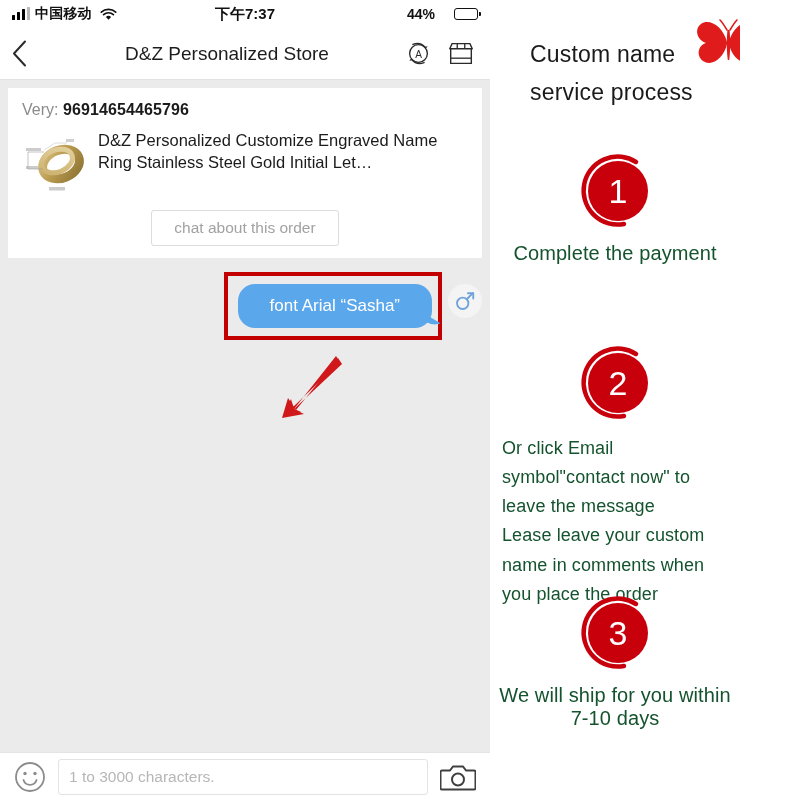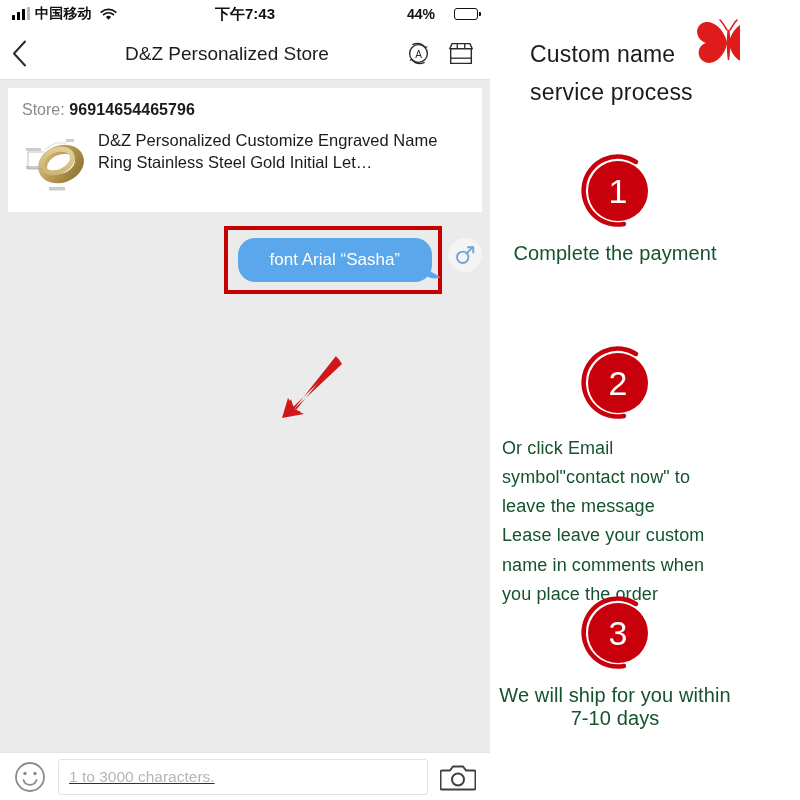--- a/index.html
+++ b/index.html
@@ -292,21 +292,20 @@
     height: 36px;
     border: 1px solid #e3e3e3;
     border-radius: 3px;
     background: #fff;
     font-size: 15.5px;
     color: #303030;
     padding: 0 10px;
     box-sizing: border-box;
     font-family: "Liberation Sans", sans-serif;
     outline: none;
-    text-decoration: underline;
   }
   .msg-input::placeholder { color: #b6b6b6; }
   .camera { cursor: pointer; display:flex; }
 
   
   .process-panel {
     position: relative;
     flex: 1;
     height: 800px;
     background: #ffffff;
@@ -387,21 +386,21 @@
         </span>
         <span class="carrier">中国移动</span>
         <span class="wifi-icon">
           <svg width="17" height="13" viewBox="0 0 17 13">
             <path d="M8.5 11.8 L5.9 8.9 a4 4 0 0 1 5.2 0 Z" fill="#111"></path>
             <path d="M3.6 6.6 a7.4 7.4 0 0 1 9.8 0" stroke="#111" stroke-width="1.7" fill="none" stroke-linecap="round"></path>
             <path d="M1.3 4.1 a11 11 0 0 1 14.4 0" stroke="#111" stroke-width="1.7" fill="none" stroke-linecap="round"></path>
           </svg>
         </span>
       </div>
-      <div class="status-center">下午7:43</div>
+      <div class="status-center">下午7:37</div>
       <div class="status-right">
         <span>44%</span>
         <span class="battery">
           <span class="battery-fill" id="battery-fill" style="width: 44%;"></span>
         </span>
       </div>
     </div>
 
     <div class="nav-bar">
       <div class="nav-back">
@@ -428,21 +427,21 @@
             <line x1="12" y1="3.7" x2="12" y2="9" stroke="#2b2b2b" stroke-width="1.4"></line>
             <line x1="20" y1="3.7" x2="20" y2="9" stroke="#2b2b2b" stroke-width="1.4"></line>
             <line x1="5" y1="19" x2="27" y2="19" stroke="#2b2b2b" stroke-width="1.4"></line>
           </svg>
         </span>
       </div>
     </div>
 
     <div class="order-card">
       <div class="order-line">
-        <span>Store: </span><b>96914654465796</b>
+        <span>Very: </span><b>96914654465796</b>
       </div>
       <div class="order-body">
         <div class="ring-thumb">
           <svg width="72" height="72" viewBox="0 0 72 72">
             <defs>
               <linearGradient id="gold1" x1="0" y1="0" x2="1" y2="1">
                 <stop offset="0%" stop-color="#d9c184"></stop>
                 <stop offset="45%" stop-color="#b99b4f"></stop>
                 <stop offset="100%" stop-color="#8e7434"></stop>
               </linearGradient>
@@ -459,20 +458,21 @@
             <line x1="6" y1="24" x2="6" y2="41" stroke="#9a9a9a" stroke-width="0.6"></line>
             <line x1="6" y1="41" x2="21" y2="41" stroke="#9a9a9a" stroke-width="0.6"></line>
             <rect x="4" y="20" width="15" height="3" fill="#a2a2a2" opacity=".55"></rect>
             <rect x="4" y="38" width="12" height="3" fill="#a2a2a2" opacity=".55"></rect>
             <rect x="44" y="11" width="8" height="3" fill="#a2a2a2" opacity=".5"></rect>
             <rect x="27" y="59" width="16" height="3.5" fill="#a2a2a2" opacity=".55"></rect>
           </svg>
         </div>
         <div class="order-title">D&amp;Z Personalized Customize Engraved Name Ring Stainless Steel Gold Initial Let…</div>
       </div>
+      <button class="chat-order-btn">chat about this order</button>
     </div>
 
     <div class="msg-row">
       <div class="msg-highlight">
         <div class="bubble">font Arial “Sasha”</div>
       </div>
       <div class="avatar">
         <svg width="22" height="22" viewBox="0 0 24 24">
           <circle cx="9.5" cy="14.5" r="6.2" stroke="#6fa2d8" stroke-width="2" fill="none"></circle>
           <line x1="14.2" y1="9.8" x2="20.5" y2="3.5" stroke="#6fa2d8" stroke-width="2" stroke-linecap="round"></line>

